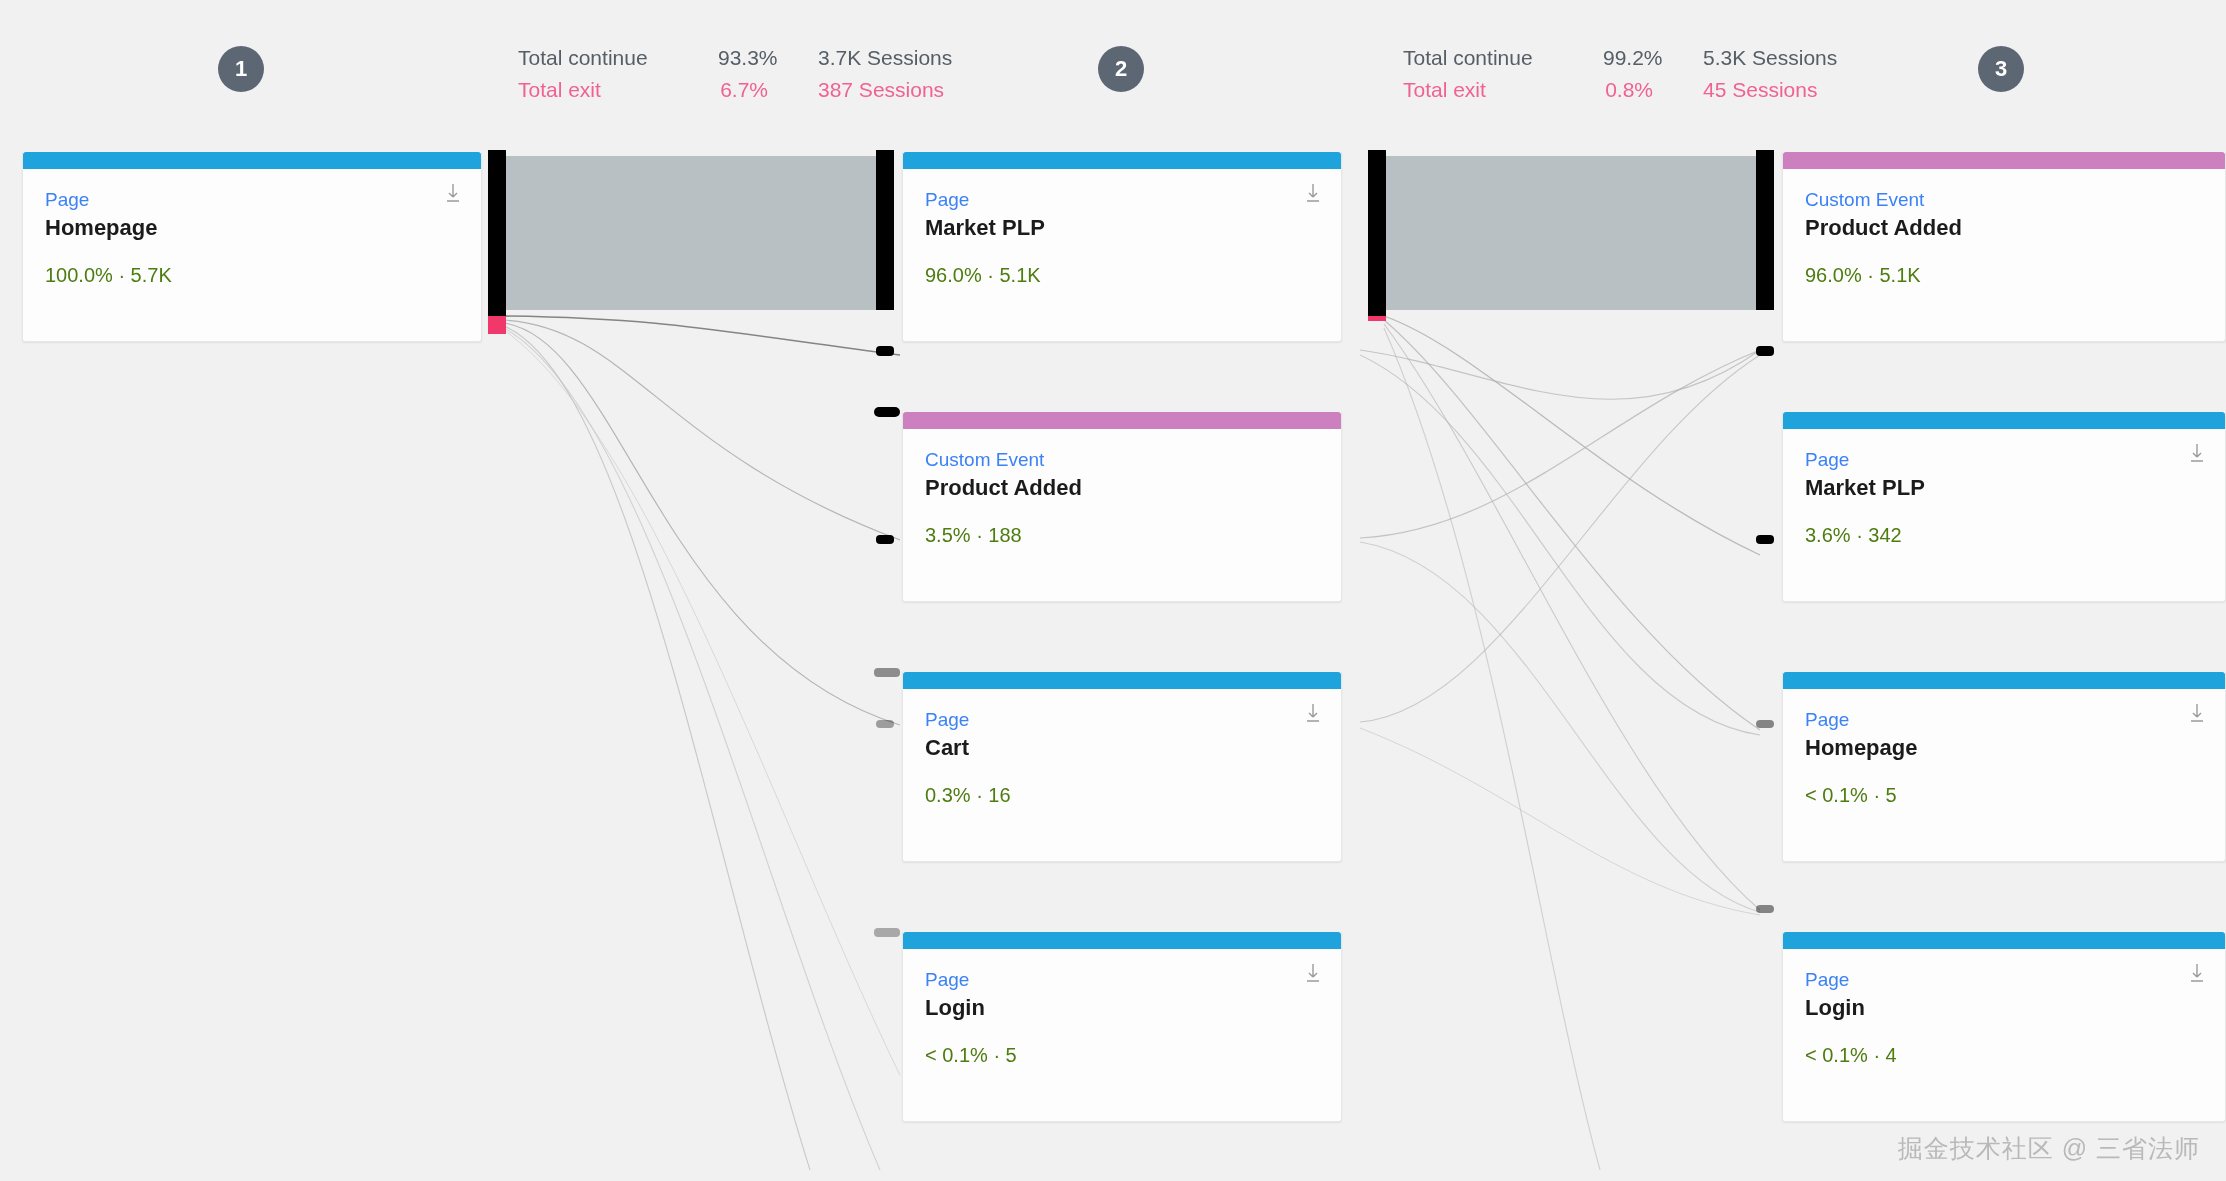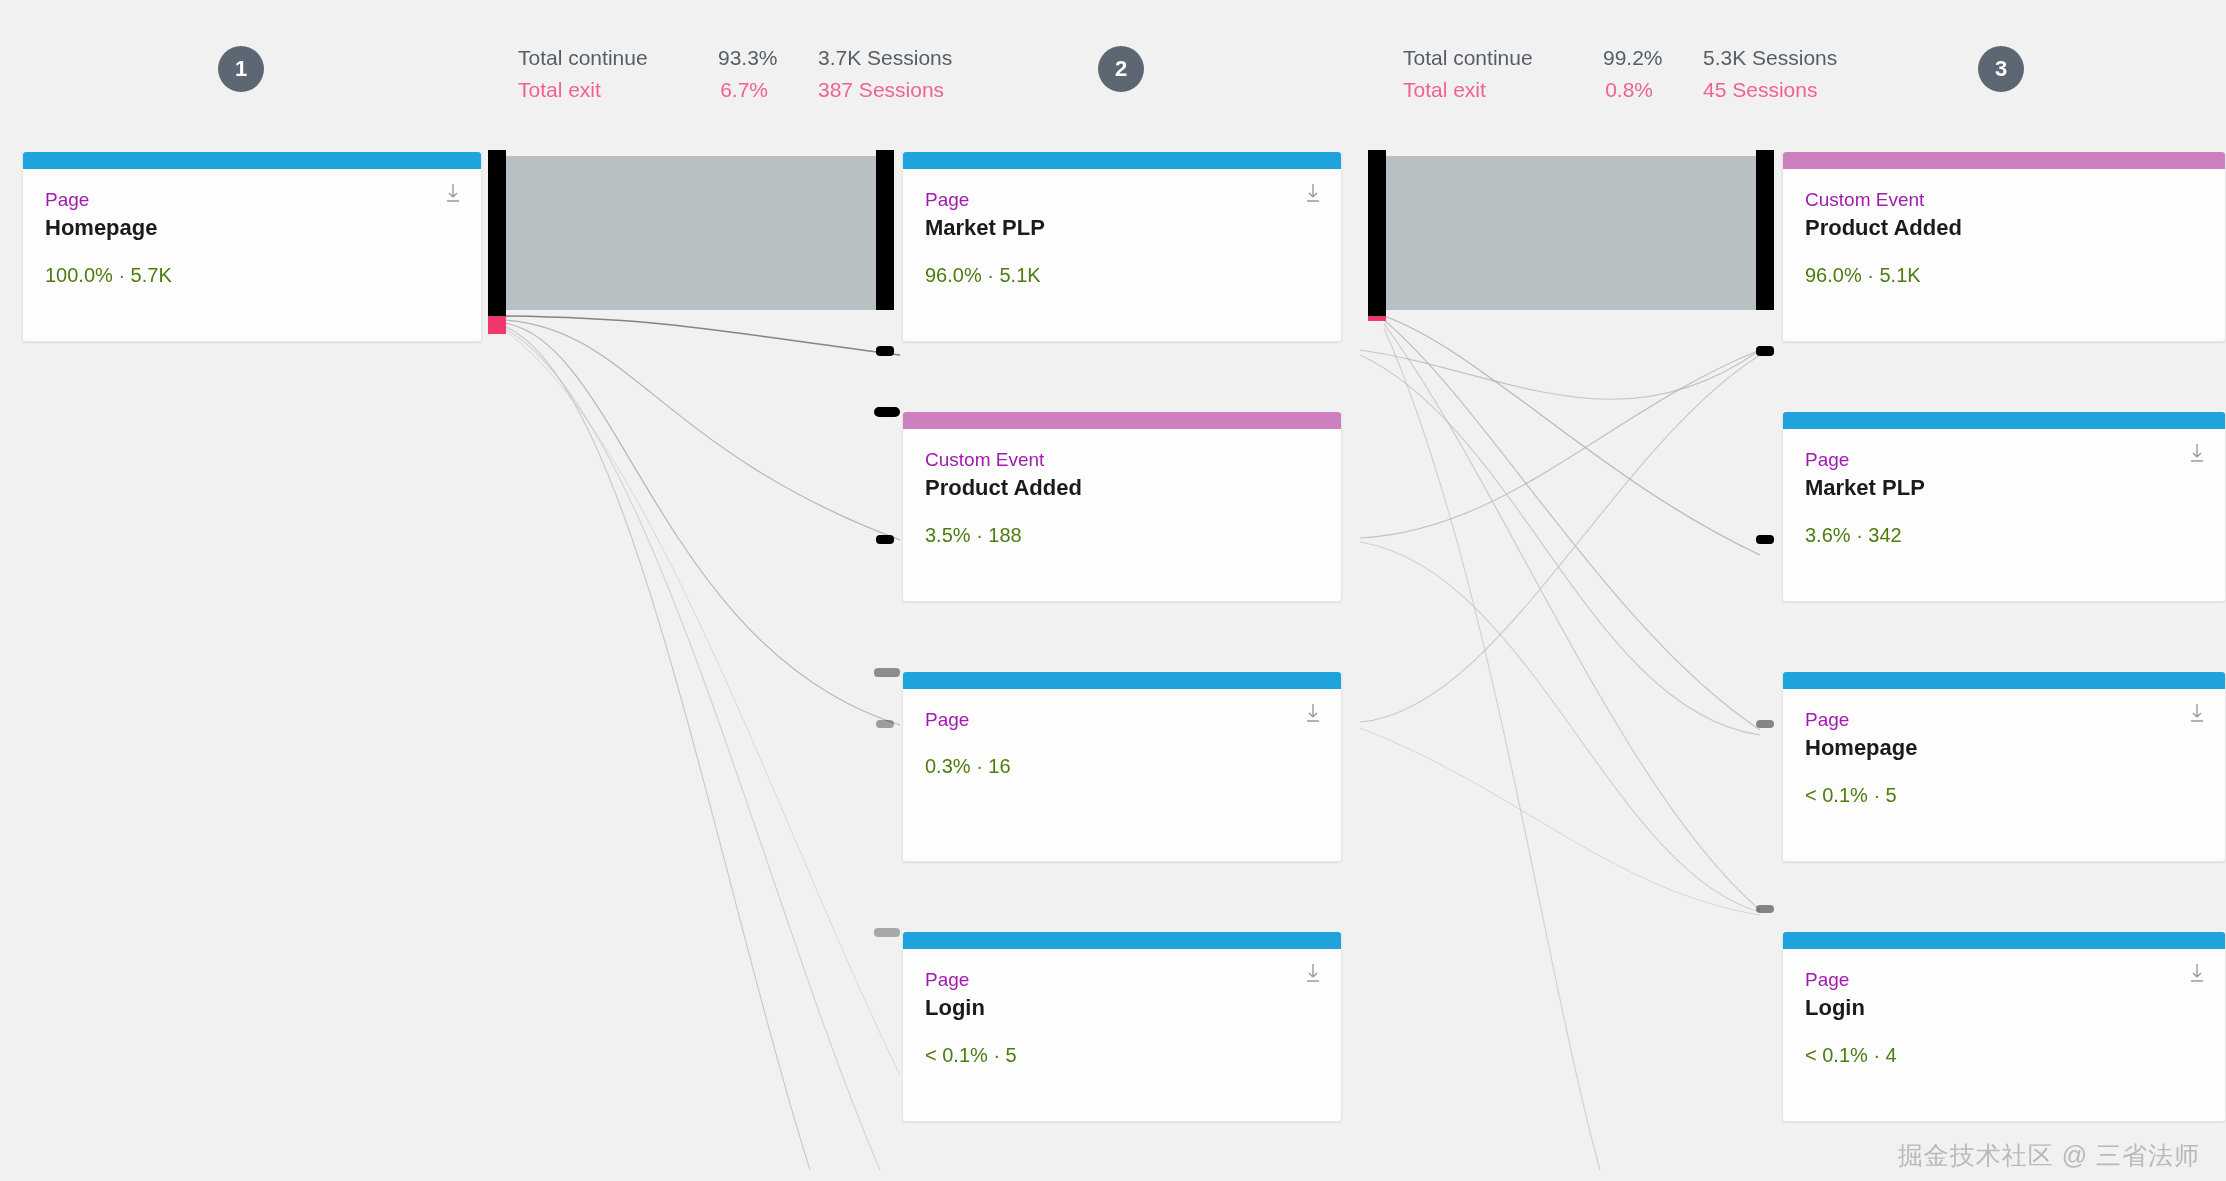--- a/index.html
+++ b/index.html
@@ -38,32 +38,32 @@
     position: absolute;
     background: #fdfdfd;
     border: 1px solid #e6e6e6;
     border-top: none;
     border-radius: 0 0 3px 3px;
     box-shadow: 0 1px 2px rgba(0,0,0,0.07);
     overflow: hidden;
   }
   .card .topbar { height: 17px; width: 100%; border-radius: 3px 3px 0 0; }
   .card .body { padding: 18px 22px 0 22px; position: relative; height: calc(100% - 17px); }
-  .card .kind  { font-size: 19px; color: #a21caf; line-height: 1.35; }
+  .card .kind  { font-size: 19px; color: #3b82f6; line-height: 1.35; }
   .card .title { font-size: 22px; color: #1b1b1b; font-weight: bold; line-height: 1.35; }
   .card .stat  { font-size: 20px; color: #4d7c0f; margin-top: 22px; }
   .card .dl-icon {
     position: absolute; top: 14px; right: 20px;
     width: 16px; height: 20px; color: #9a9a9a;
   }
   .card .dl-icon svg { display: block; }
 
   
   .watermark {
-    position: absolute; right: 26px; bottom: 9px;
+    position: absolute; right: 26px; bottom: 16px;
     font-size: 25px; color: #b9b9b9; letter-spacing: 1px;
     white-space: nowrap;
   }
 </style>
 </head>
 <body>
 
 <div id="stage">
 
   <div class="step-badge" style="left:218px; top:46px;">1</div>
@@ -204,20 +204,21 @@
   <div class="card" style="left:902px; top:672px; width:440px; height:190px;">
     <div class="topbar" style="background:#1fa3dc;"></div>
     <div class="body">
       <div class="dl-icon">
         <svg viewBox="0 0 16 20">
             <path d="M8 1v12M8 14l-4-4M8 14l4-4" stroke="currentColor" stroke-width="1.4" fill="none"></path>
             <path d="M2 18h12" stroke="currentColor" stroke-width="1.4"></path>
           </svg>
       </div>
       <div class="kind">Page</div>
+      <div class="title">Cart</div>
       <div class="stat">0.3% · 16</div>
     </div>
   </div>
 
   <div class="card" style="left:902px; top:932px; width:440px; height:190px;">
     <div class="topbar" style="background:#1fa3dc;"></div>
     <div class="body">
       <div class="dl-icon">
         <svg viewBox="0 0 16 20">
             <path d="M8 1v12M8 14l-4-4M8 14l4-4" stroke="currentColor" stroke-width="1.4" fill="none"></path>

